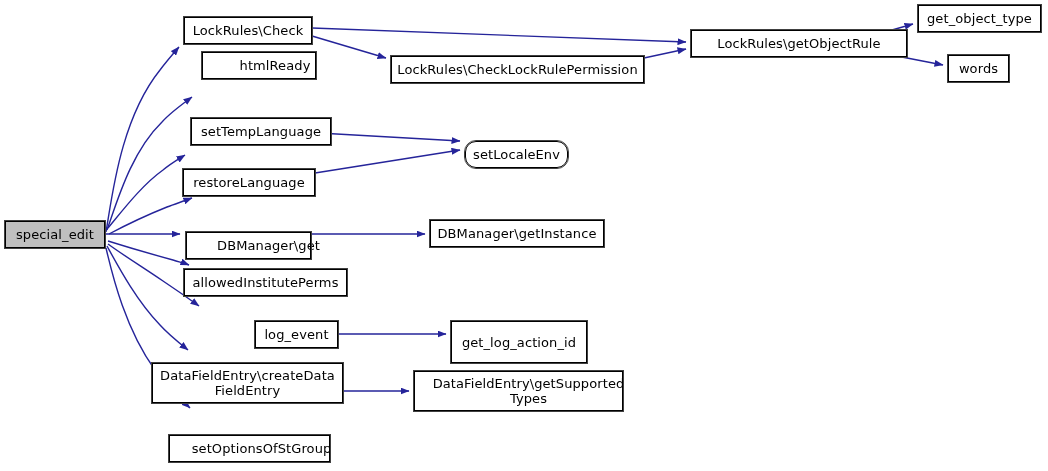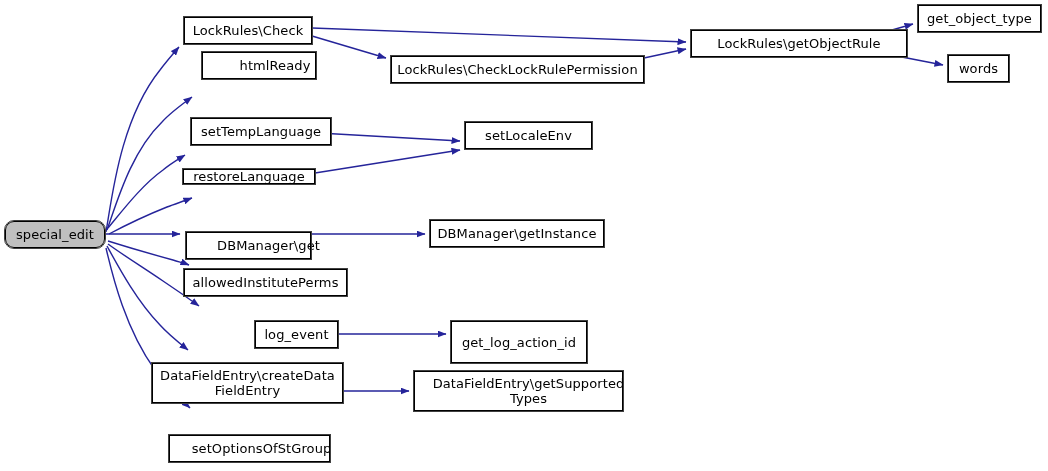--- a/index.html
+++ b/index.html
@@ -37,21 +37,20 @@
     text-align: center;
     color: #000000;
     font-size: 13px;
     line-height: 15px;
     letter-spacing: 0.1px;
     white-space: pre-line;
     font-family: "DejaVu Sans", sans-serif;
   }
   .node-box.highlight {
     background: #bfbfbf;
-    border-radius: 9px;
   }
   .node-label {
     display: block;
     padding: 0 6px;
     white-space: pre-line;
   }
 </style>
 </head>
 <body>
 
@@ -88,22 +87,22 @@
 
   <div id="node-layer">
       <div class="node-box highlight" style="left: 5px; top: 221px; width: 100px; height: 27px;"><span class="node-label">special_edit</span></div>
       <div class="node-box" style="left: 184px; top: 17px; width: 128px; height: 27px;"><span class="node-label">LockRules\Check</span></div>
       <div class="node-box" style="left: 391px; top: 56px; width: 253px; height: 27px;"><span class="node-label">LockRules\CheckLockRulePermission</span></div>
       <div class="node-box" style="left: 691px; top: 30px; width: 216px; height: 27px;"><span class="node-label">LockRules\getObjectRule</span></div>
       <div class="node-box" style="left: 918px; top: 5px; width: 123px; height: 27px;"><span class="node-label">get_object_type</span></div>
       <div class="node-box" style="left: 948px; top: 55px; width: 61px; height: 27px;"><span class="node-label">words</span></div>
       <div class="node-box" style="left: 202px; top: 52px; width: 114px; height: 27px; padding-left: 32px;"><span class="node-label">htmlReady</span></div>
       <div class="node-box" style="left: 179px; top: 118px; width: 140px; height: 27px; margin-left: 12px;"><span class="node-label">setTempLanguage</span></div>
-      <div class="node-box" style="left: 183px; top: 169px; width: 132px; height: 15px;"><span class="node-label">restoreLanguage</span></div>
-      <div class="node-box" style="left: 465px; top: 122px; width: 127px; height: 27px;"><span class="node-label">setLocaleEnv</span></div>
+      <div class="node-box" style="left: 183px; top: 169px; width: 132px; height: 27px;"><span class="node-label">restoreLanguage</span></div>
+      <div class="node-box" style="left: 465px; top: 141px; width: 103px; height: 27px; border-radius: 11px;"><span class="node-label">setLocaleEnv</span></div>
       <div class="node-box" style="left: 186px; top: 232px; width: 125px; height: 27px; padding-left: 40px;"><span class="node-label">DBManager\get</span></div>
       <div class="node-box" style="left: 430px; top: 220px; width: 174px; height: 27px;"><span class="node-label">DBManager\getInstance</span></div>
       <div class="node-box" style="left: 184px; top: 269px; width: 163px; height: 27px;"><span class="node-label">allowedInstitutePerms</span></div>
       <div class="node-box" style="left: 207px; top: 321px; width: 83px; height: 27px; margin-left: 48px;"><span class="node-label">log_event</span></div>
       <div class="node-box" style="left: 451px; top: 321px; width: 136px; height: 42px;"><span class="node-label">get_log_action_id</span></div>
       <div class="node-box" style="left: 152px; top: 363px; width: 191px; height: 40px;"><span class="node-label">DataFieldEntry\createData
 FieldEntry</span></div>
       <div class="node-box" style="left: 414px; top: 371px; width: 209px; height: 40px; padding-left: 20px;"><span class="node-label">DataFieldEntry\getSupported
 Types</span></div>
       <div class="node-box" style="left: 169px; top: 435px; width: 161px; height: 27px; padding-left: 24px;"><span class="node-label">setOptionsOfStGroup</span></div>

